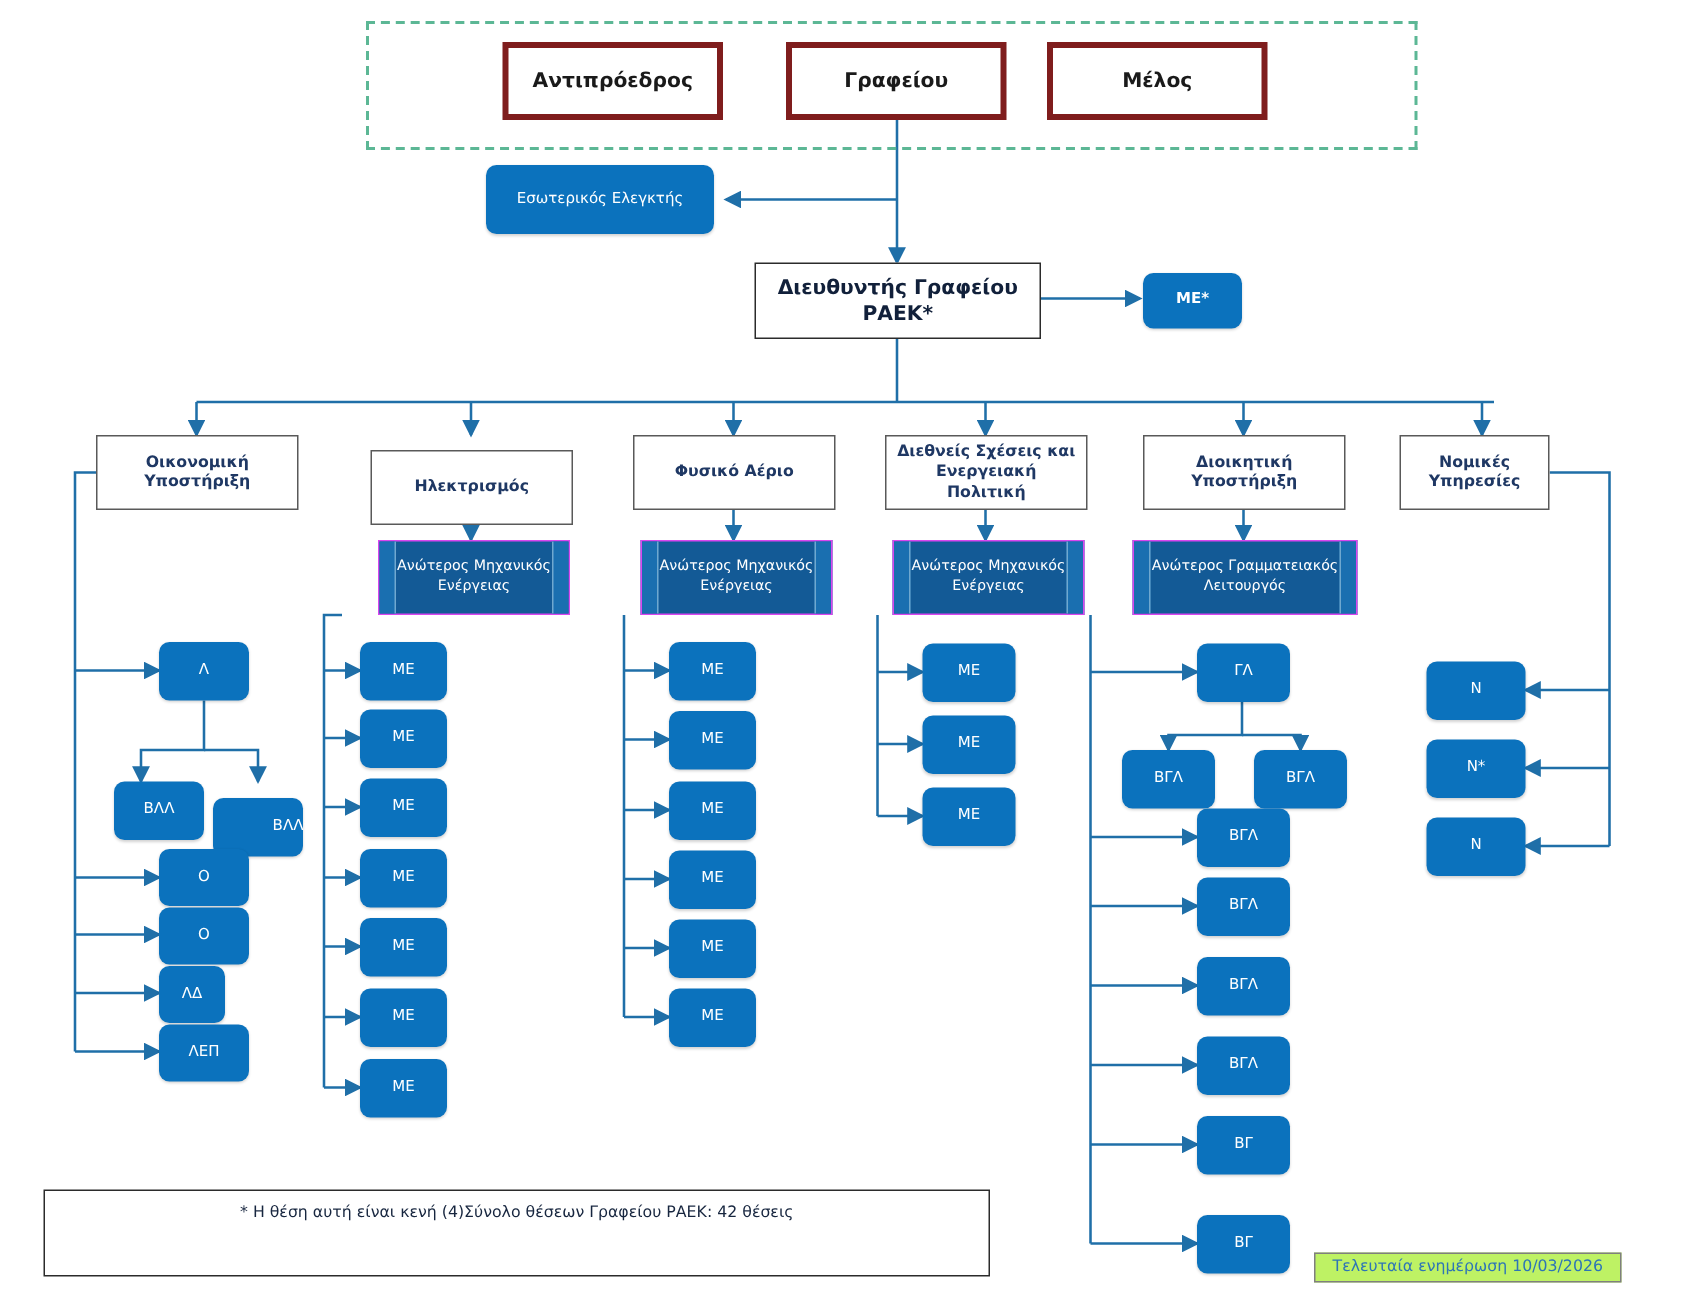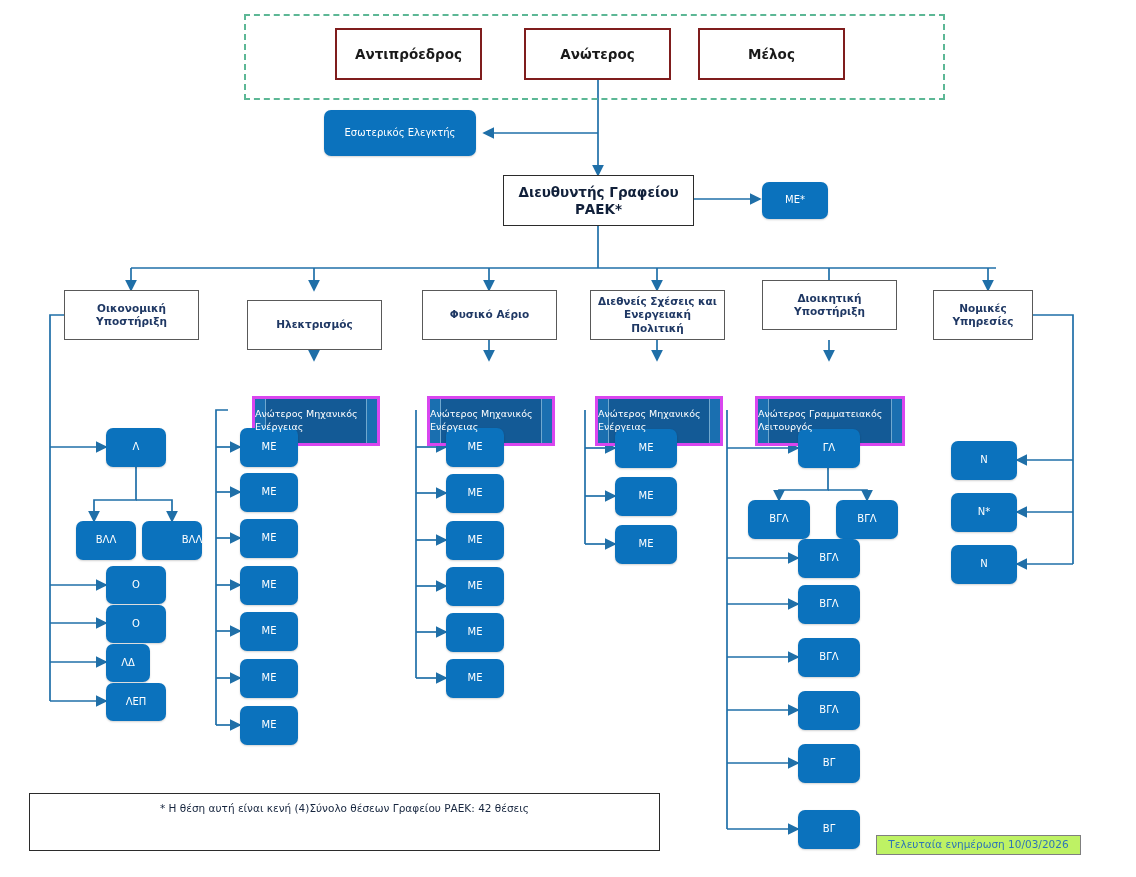--- a/index.html
+++ b/index.html
@@ -7,40 +7,40 @@
   #stage{position:relative;width:1136px;height:877px;background:#ffffff;overflow:hidden;}
   #wires{position:absolute;left:0;top:0;width:1136px;height:877px;pointer-events:none;}
 
   .node{position:absolute;box-sizing:border-box;display:flex;align-items:center;
         justify-content:center;text-align:center;line-height:1.25;}
 
   
   .board{border:2px dashed #5cb795;background:transparent;}
 
   
-  .wbox{background:#ffffff;border:2px solid #7f1d1d;color:#1a1a1a;
+  .wbox{background:#ffffff;border:4px solid #7f1d1d;color:#1a1a1a;
         font-size:13.5px;font-weight:bold;}
 
   
   .dbox{background:#ffffff;border:1.4px solid #2b2b2b;color:#11203a;
         font-size:13.5px;font-weight:bold;}
 
   
   .deptbox{background:#ffffff;border:1.2px solid #595959;color:#1f3864;
            font-size:10.5px;font-weight:bold;}
 
   
   .bbox{background:#0b72bd;color:#ffffff;border-radius:7px;font-size:10px;
         box-shadow:0 1px 2px rgba(0,0,0,.18);}
   .bbox.audit{font-size:10px;}
 
   
-  .banner{background:#135a96;color:#ffffff;font-size:9.5px;border:3px solid #d946ef;
+  .banner{background:#135a96;color:#ffffff;font-size:9.5px;border:1px solid #d946ef;
           position:absolute;box-sizing:border-box;display:flex;align-items:center;
-          justify-content:center;text-align:left;line-height:1.35;margin-top:36px;}
+          justify-content:center;text-align:center;line-height:1.35;}
   .banner:before,.banner:after{content:"";position:absolute;top:0;bottom:0;width:10px;
           background:#1a6fb0;}
   .banner:before{left:0;border-right:1px solid #6fa8cf;}
   .banner:after{right:0;border-left:1px solid #6fa8cf;}
   .banner span{position:relative;z-index:2;}
 
   
   .note{background:#ffffff;border:1.2px solid #2b2b2b;color:#17263f;font-size:10.5px;
         text-align:left;justify-content:flex-start;align-items:center;padding:6px 12px;
         line-height:1.55;}
@@ -133,51 +133,51 @@
       <path d="M1033,315 L1073,315 L1073,564"></path>
       <path d="M1073,460 L1017,460" marker-end="url(#arL)"></path>
       <path d="M1073,512 L1017,512" marker-end="url(#arL)"></path>
       <path d="M1073,564 L1017,564" marker-end="url(#arL)"></path>
     </g>
   </svg>
 
   <div class="node board" style="left:244px;top:14px;width:701px;height:86px;"></div>
 
   <div class="node wbox" style="left:335px;top:28px;width:147px;height:52px;">Αντιπρόεδρος</div>
-  <div class="node wbox" style="left:524px;top:28px;width:147px;height:52px;">Ανώτερος</div>
+  <div class="node wbox" style="left:524px;top:28px;width:147px;height:52px;">Γραφείου</div>
   <div class="node wbox" style="left:698px;top:28px;width:147px;height:52px;">Μέλος</div>
 
   <div class="node bbox audit" style="left:324px;top:110px;width:152px;height:46px;">Εσωτερικός Ελεγκτής</div>
 
   <div class="node dbox" style="left:503px;top:175px;width:191px;height:51px;">Διευθυντής Γραφείου ΡΑΕΚ*</div>
-  <div class="node bbox" style="left:762px;top:182px;width:66px;height:37px;">ΜΕ*</div>
+  <div class="node bbox" style="left:762px;top:182px;width:66px;height:37px;font-weight:bold;">ΜΕ*</div>
 
   <div class="node deptbox" style="left:64px;top:290px;width:135px;height:50px;">Οικονομική Υποστήριξη</div>
   <div class="node deptbox" style="left:247px;top:300px;width:135px;height:50px;">Ηλεκτρισμός</div>
   <div class="node deptbox" style="left:422px;top:290px;width:135px;height:50px;">Φυσικό Αέριο</div>
   <div class="node deptbox" style="left:590px;top:290px;width:135px;height:50px;padding:0 6px;">Διεθνείς Σχέσεις και Ενεργειακή Πολιτική</div>
-  <div class="node deptbox" style="left:762px;top:280px;width:135px;height:50px;">Διοικητική Υποστήριξη</div>
+  <div class="node deptbox" style="left:762px;top:290px;width:135px;height:50px;">Διοικητική Υποστήριξη</div>
   <div class="node deptbox" style="left:933px;top:290px;width:100px;height:50px;">Νομικές Υπηρεσίες</div>
 
   <div class="banner" style="left:252px;top:360px;width:128px;height:50px;">
     <span>Ανώτερος Μηχανικός Ενέργειας</span>
   </div>
   <div class="banner" style="left:427px;top:360px;width:128px;height:50px;">
     <span>Ανώτερος Μηχανικός Ενέργειας</span>
   </div>
   <div class="banner" style="left:595px;top:360px;width:128px;height:50px;">
     <span>Ανώτερος Μηχανικός Ενέργειας</span>
   </div>
   <div class="banner" style="left:755px;top:360px;width:150px;height:50px;">
     <span>Ανώτερος Γραμματειακός Λειτουργός</span>
   </div>
 
   <div class="node bbox" style="left:106px;top:428px;width:60px;height:39px;">Λ</div>
   <div class="node bbox" style="left:76px;top:521px;width:60px;height:39px;">ΒΛΛ</div>
-  <div class="node bbox" style="left:142px;top:521px;width:60px;height:39px;padding-left:45px;">ΒΛΛ*</div>
+  <div class="node bbox" style="left:142px;top:532px;width:60px;height:39px;padding-left:45px;">ΒΛΛ*</div>
   <div class="node bbox" style="left:106px;top:566px;width:60px;height:38px;">Ο</div>
   <div class="node bbox" style="left:106px;top:605px;width:60px;height:38px;">Ο</div>
   <div class="node bbox" style="left:106px;top:644px;width:44px;height:38px;">ΛΔ</div>
   <div class="node bbox" style="left:106px;top:683px;width:60px;height:38px;">ΛΕΠ</div>
 
   <div class="node bbox" style="left:240px;top:428px;width:58px;height:39px;">ΜΕ</div>
   <div class="node bbox" style="left:240px;top:473px;width:58px;height:39px;">ΜΕ</div>
   <div class="node bbox" style="left:240px;top:519px;width:58px;height:39px;">ΜΕ</div>
   <div class="node bbox" style="left:240px;top:566px;width:58px;height:39px;">ΜΕ</div>
   <div class="node bbox" style="left:240px;top:612px;width:58px;height:39px;">ΜΕ</div>

